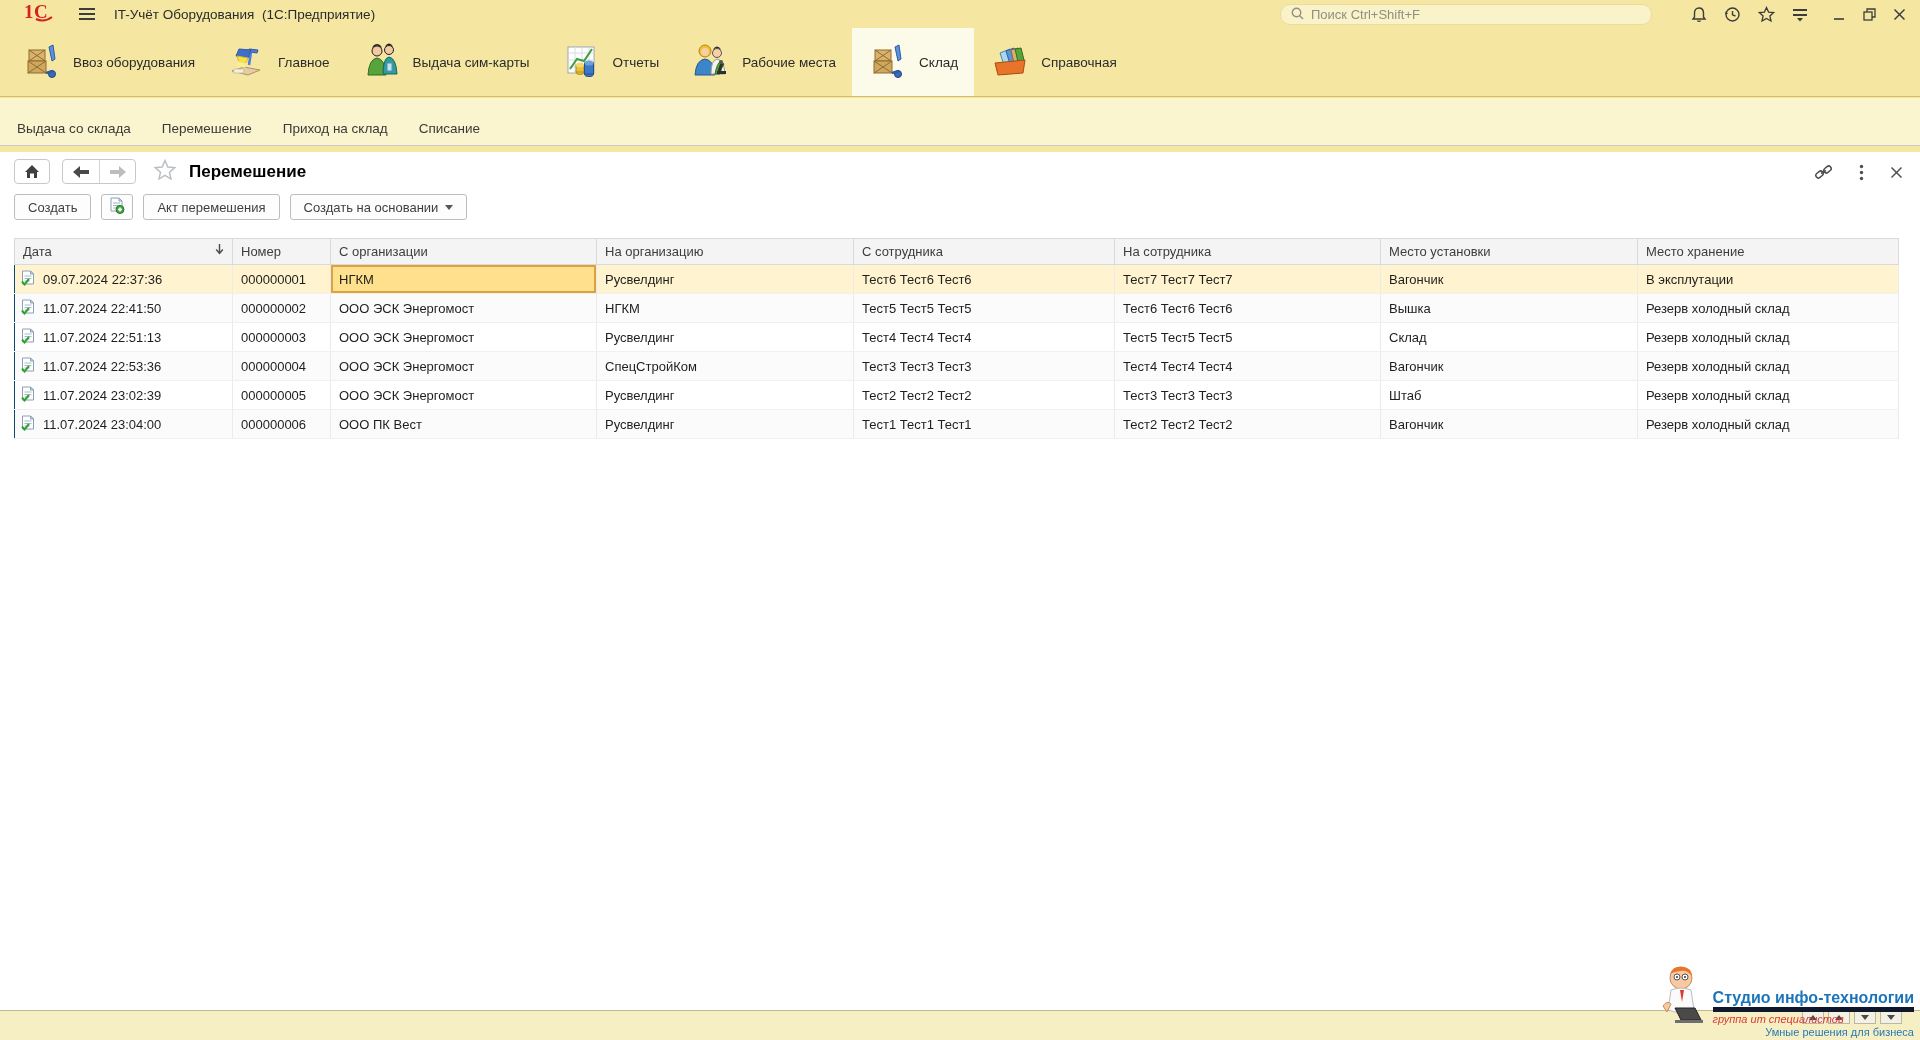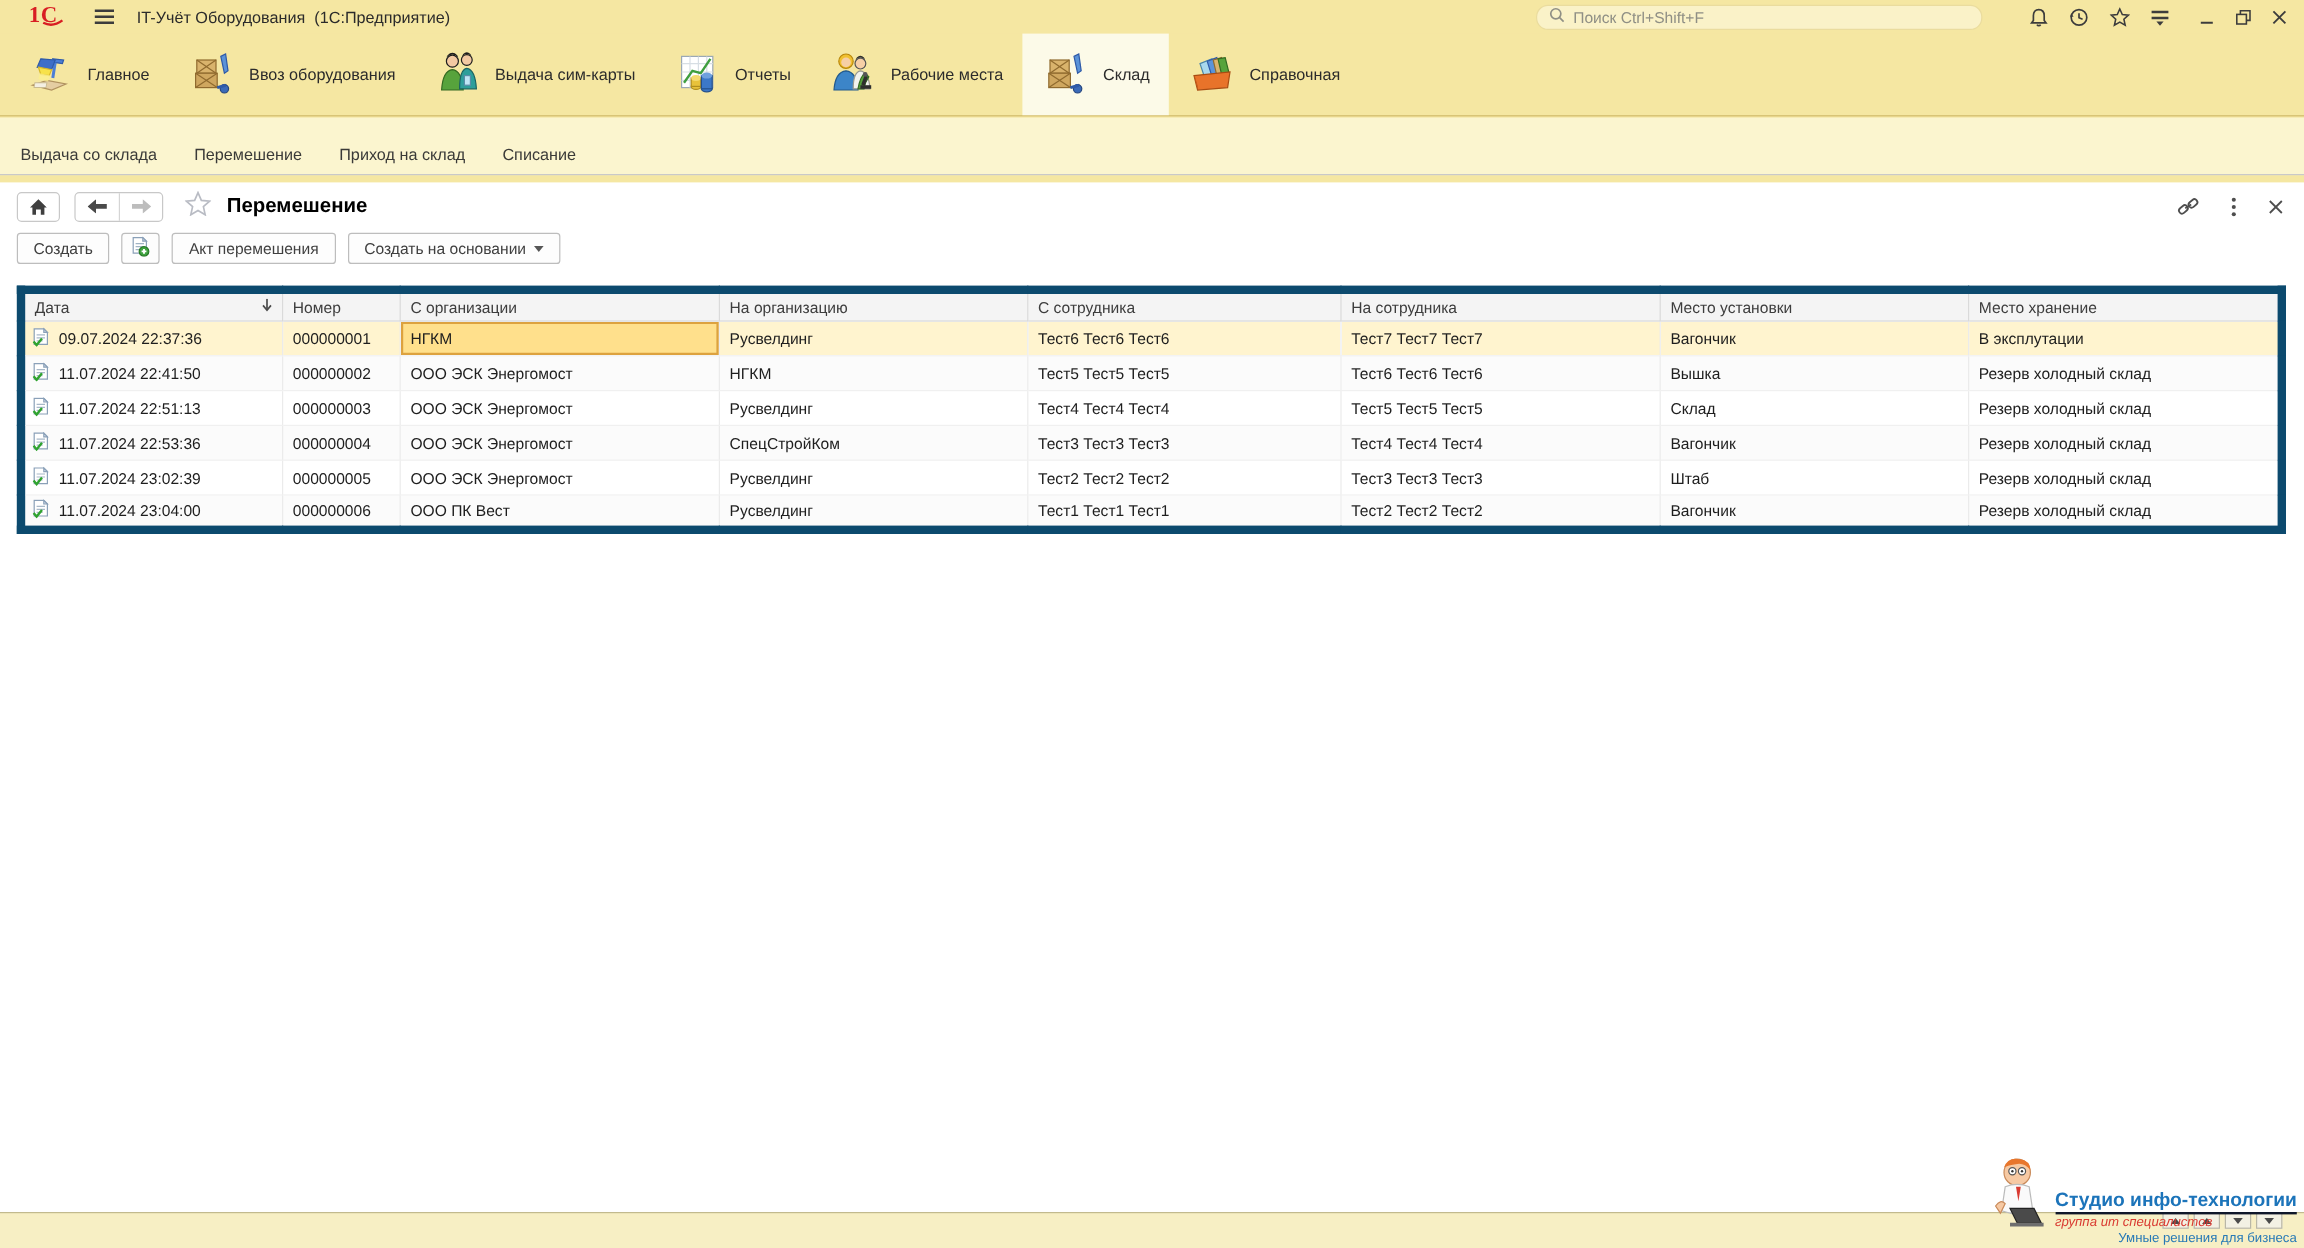--- a/index.html
+++ b/index.html
@@ -45,41 +45,41 @@
   .cmd-right { position:absolute; right:4px; top:1px; display:flex; align-items:center; }
   .searchwrap { display:flex; height:25px; border:1px solid #BFBFBF; border-radius:3px; background:#fff; overflow:hidden; }
   .searchwrap input { width:204px; border:none; outline:none; font-size:13px; padding:0 8px; color:#444; font-family:inherit; }
   .searchwrap input::placeholder { color:#9C9C9C; }
   .clearbtn { width:26px; border-left:1px solid #CFCFCF; display:flex; align-items:center; justify-content:center; color:#777; font-size:13px; background:#FDFDFD; }
   .magbtn { margin-left:13px; width:44px; justify-content:center; padding:0 6px; }
   .morebtn { margin-left:13px; }
 
   
   .tablewrap { position:absolute; top:86px; left:14px; }
-  table { border-collapse:collapse; table-layout:fixed; width:1884px; font-size:13px; color:#1E1E1E; border:7px solid #0c4a6e; }
+  table { border-collapse:collapse; table-layout:fixed; width:1884px; font-size:13px; color:#1E1E1E; border:1px solid #0c4a6e; }
   th { height:26px; background:#F4F4F4; border:1px solid #DADADA; font-weight:normal; text-align:left; padding:0 8px; color:#3D3D3D; font-size:13px; }
   td { height:29px; border-right:1px solid #EBEBEB; border-bottom:1px solid #F0F0F0; padding:0 8px; white-space:nowrap; overflow:hidden; }
   tr.even td { background:#FBFBFB; }
   tr.selected td { background:#FFF4CF; }
   tr.selected td.sel-cell { background:#FFE08C; box-shadow:inset 0 0 0 2px #DDA23F; }
   td.datecell { padding-left:6px; }
   .datecell-inner { display:flex; align-items:center; gap:7px; }
   .th-date { display:flex; align-items:center; justify-content:space-between; }
 
   
   .statusbar { position:absolute; bottom:0; left:0; width:1920px; height:30px; background:#F7EFC4; border-top:1px solid #C2BA8E; }
   .scrollbtns { position:absolute; right:18px; bottom:16px; display:flex; column-gap:4px; }
   .sbtn { width:22px; height:14px; background:#F3F1E4; border:1px solid #B9B7A6; display:flex; align-items:center; justify-content:center; }
   .tri-up { width:0;height:0;border-left:4px solid transparent;border-right:4px solid transparent;border-bottom:5px solid #4A4A4A; }
   .tri-dn { width:0;height:0;border-left:4px solid transparent;border-right:4px solid transparent;border-top:5px solid #4A4A4A; }
 
   .brand { position:absolute; right:6px; bottom:2px; display:flex; align-items:flex-end; gap:4px; z-index:5; }
   .brand-text { display:flex; flex-direction:column; align-items:flex-start; }
   .brand-title { font-size:16px; font-weight:bold; color:#1C74BA; line-height:18px; }
-  .brand-sub { font-size:11px; font-style:italic; color:#D93A31; border-top:2px solid #0f172a; padding:1px 0; width:100%; }
+  .brand-sub { font-size:11px; font-style:italic; color:#D93A31; border-top:5px solid #0f172a; padding:1px 0; width:100%; }
   .brand-tag { font-size:11px; color:#2779B6; align-self:flex-end; }
 </style>
 </head>
 <body>
 
 <div class="titlebar">
   <div class="titlebar-left">
     <span>
       <svg width="36" height="20" viewBox="0 0 36 20">
         <text x="0" y="16" font-family="Liberation Serif, serif" font-size="19" font-weight="bold" fill="#D81E23">1</text>
@@ -153,49 +153,49 @@
           <g stroke="#3C3C3C" stroke-width="1.5">
             <line x1="1.5" y1="1.5" x2="11.5" y2="11.5"></line>
             <line x1="11.5" y1="1.5" x2="1.5" y2="11.5"></line>
           </g>
         </svg>
     </span>
   </div>
 </div>
 
 <div class="ribbon">
-  <div class="tab">
-    <span>
-      <svg width="40" height="40" viewBox="0 0 40 40">
-          <path d="M5 30 L17 26 L33 29 L21 34 Z" fill="#E4CDA2" stroke="#B09260" stroke-width="1"></path>
-          <rect x="12" y="28" width="10" height="4" transform="skewX(-10)" fill="#F4EFE2" stroke="#C9BB92" stroke-width="0.8"></rect>
-          <path d="M22 8 L31 9 L30 12 L23 11 Z" fill="#4C7FD6" stroke="#2E5AA8"></path>
-          <line x1="24" y1="11" x2="22" y2="24" stroke="#4C7FD6" stroke-width="2.5"></line>
-          <path d="M12 8 L24 9 L21 17 L9 15 Z" fill="#3F6FC8" stroke="#2E5AA8"></path>
-          <path d="M10 15 L21 17 L19 22 L12 21 Z" fill="#F7E24A" stroke="#D9B92A"></path>
-          <path d="M11 20 L20 22 L18 27 L10 25 Z" fill="#FBF08F" opacity="0.8"></path>
-        </svg>
-    </span>
-    <span>Главное</span>
-  </div>
   <div class="tab">
     <span>
       <svg width="40" height="40" viewBox="0 0 40 40">
           <path d="M27 6 L31 4 L33 18 L30 20 Z" fill="#5B93D8" stroke="#2E5AA8"></path>
           <circle cx="30" cy="33" r="3.5" fill="#3B6AB8" stroke="#24457E"></circle>
           <rect x="7" y="9" width="16" height="11" fill="#D9B36C" stroke="#8F6A2E"></rect>
           <line x1="7" y1="9" x2="23" y2="20" stroke="#8F6A2E" stroke-width="1"></line>
           <line x1="23" y1="9" x2="7" y2="20" stroke="#8F6A2E" stroke-width="1"></line>
           <rect x="6" y="20" width="18" height="12" fill="#CFA75F" stroke="#8F6A2E"></rect>
           <line x1="6" y1="20" x2="24" y2="32" stroke="#8F6A2E" stroke-width="1"></line>
           <line x1="24" y1="20" x2="6" y2="32" stroke="#8F6A2E" stroke-width="1"></line>
           <path d="M24 32 L31 30" stroke="#2E5AA8" stroke-width="2.5" fill="none"></path>
         </svg>
     </span>
     <span>Ввоз оборудования</span>
+  </div>
+  <div class="tab">
+    <span>
+      <svg width="40" height="40" viewBox="0 0 40 40">
+          <path d="M5 30 L17 26 L33 29 L21 34 Z" fill="#E4CDA2" stroke="#B09260" stroke-width="1"></path>
+          <rect x="12" y="28" width="10" height="4" transform="skewX(-10)" fill="#F4EFE2" stroke="#C9BB92" stroke-width="0.8"></rect>
+          <path d="M22 8 L31 9 L30 12 L23 11 Z" fill="#4C7FD6" stroke="#2E5AA8"></path>
+          <line x1="24" y1="11" x2="22" y2="24" stroke="#4C7FD6" stroke-width="2.5"></line>
+          <path d="M12 8 L24 9 L21 17 L9 15 Z" fill="#3F6FC8" stroke="#2E5AA8"></path>
+          <path d="M10 15 L21 17 L19 22 L12 21 Z" fill="#F7E24A" stroke="#D9B92A"></path>
+          <path d="M11 20 L20 22 L18 27 L10 25 Z" fill="#FBF08F" opacity="0.8"></path>
+        </svg>
+    </span>
+    <span>Главное</span>
   </div>
   <div class="tab">
     <span>
       <svg width="40" height="40" viewBox="0 0 40 40">
           <circle cx="15" cy="10" r="5" fill="#F3C9A2" stroke="#1E1E1E"></circle>
           <path d="M10 7 Q15 2 20 7 L19 5 Q15 1 11 5 Z" fill="#1E1E1E"></path>
           <path d="M6 34 Q7 18 15 17 Q23 18 24 34 Z" fill="#57A33C" stroke="#356B22"></path>
           <circle cx="27" cy="9" r="4.5" fill="#F3C9A2" stroke="#1E1E1E"></circle>
           <path d="M23 6 Q27 2 31 6 L30 4 Q27 1 24 4 Z" fill="#1E1E1E"></path>
           <path d="M21 33 Q21 17 27 16 Q34 17 35 33 Z" fill="#2E9E9B" stroke="#1B6462"></path>

